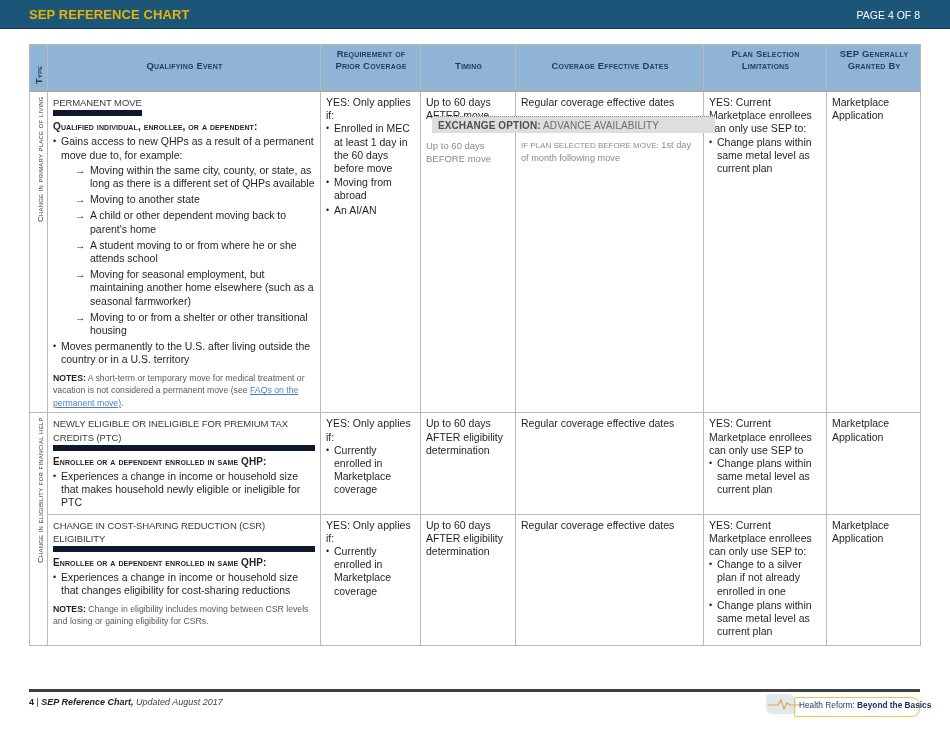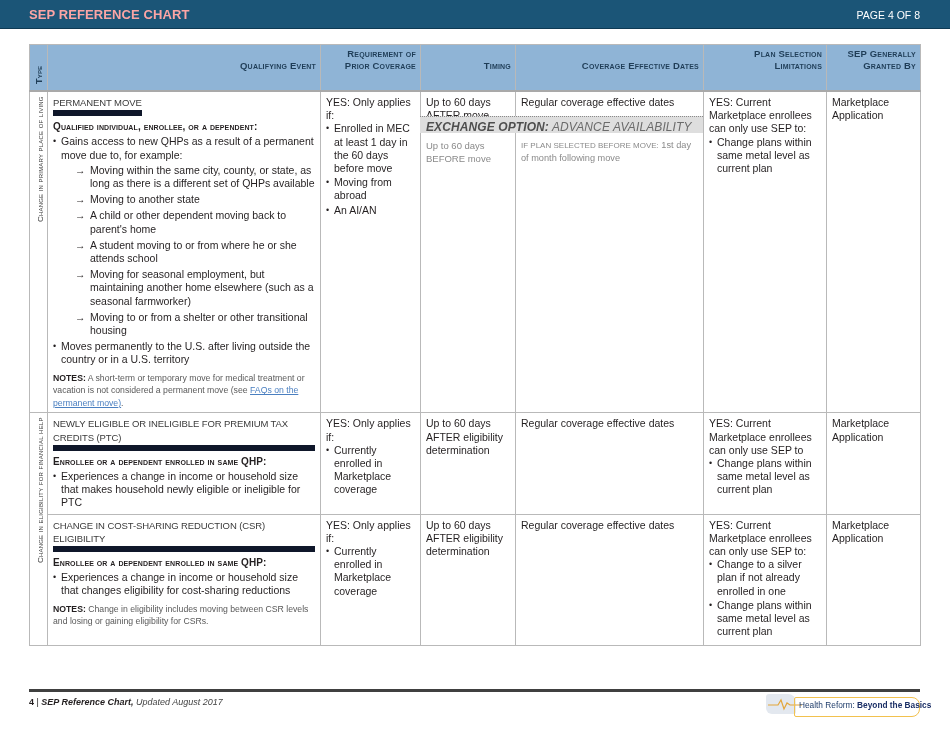--- a/index.html
+++ b/index.html
@@ -1,45 +1,45 @@
 <!DOCTYPE html>
 <html><head>
 <meta charset="utf-8">
 <style>
   * { box-sizing: border-box; margin: 0; padding: 0; }
   html, body { width: 950px; height: 733px; background: #ffffff; overflow: hidden; }
   body { font-family: "Liberation Sans", sans-serif; color: #231f20; position: relative; }
 
   .topbar { position: absolute; left: 0; top: 0; width: 950px; height: 29px; background: #1b5577; border-bottom: 1px solid #0e3a54; }
-  .topbar .title { position: absolute; left: 29px; top: 7px; color: #fca5a5; font-weight: bold; font-size: 13px; letter-spacing: 0.1px; }
+  .topbar .title { position: absolute; left: 29px; top: 7px; color: #eab308; font-weight: bold; font-size: 13px; letter-spacing: 0.1px; }
   .topbar .page { position: absolute; right: 30px; top: 9px; color: #fff; font-size: 10.5px; }
 
   table.chart { position: absolute; left: 29px; top: 44px; width: 891px; border-collapse: collapse; table-layout: fixed; }
   table.chart td, table.chart th { border: 1px solid #b9b9b9; vertical-align: top; font-size: 10.5px; line-height: 13.2px; }
-  table.chart thead th { background: #8fb4d6; color: #1f3d57; font-weight: bold; text-align: right; vertical-align: bottom; padding: 3px 4px 18px 5px; height: 30px; font-size: 9.5px; line-height: 12px; font-variant: small-caps; letter-spacing: 0.2px; border-bottom: 2px solid #a9a9a9; }
+  table.chart thead th { background: #8fb4d6; color: #1f3d57; font-weight: bold; text-align: center; vertical-align: bottom; padding: 3px 4px 18px 5px; height: 30px; font-size: 9.5px; line-height: 12px; font-variant: small-caps; letter-spacing: 0.2px; border-bottom: 2px solid #a9a9a9; }
   thead th.type-h { padding: 0; position: relative; }
   .vtext { position: absolute; left: 50%; bottom: 4px; transform: rotate(-90deg); transform-origin: 0 0; white-space: nowrap; }
   thead th.type-h .vtext { left: 3px; bottom: -6px; transform: rotate(-90deg) translateX(0); transform-origin: 0 0; font-size: 9px; }
 
   td.type-cell { position: relative; padding: 0; }
   td.type-cell .vlabel { position: absolute; left: 4px; white-space: nowrap; transform: rotate(-90deg); transform-origin: 0 0; font-size: 8px; color: #3a3a3a; font-variant: small-caps; letter-spacing: 0.2px; }
 
   td { padding: 4px 5px 3px 5px; }
   .sub-h { font-size: 9.5px; color: #3a3a3a; border-bottom: 6px solid #0f172a; display: inline-block; padding-bottom: 1px; margin-bottom: 4px; text-transform: uppercase; letter-spacing: -0.1px; }
   .who { font-weight: bold; font-size: 10px; font-variant: small-caps; margin-bottom: 2px; letter-spacing: 0.1px; }
   ul.b { list-style: none; }
   ul.b > li { position: relative; padding-left: 8px; margin-bottom: 1px; }
   ul.b > li::before { content: "•"; position: absolute; left: 0; top: 0; font-size: 9px; }
   ul.arr { list-style: none; margin: 2px 0 0 14px; }
   ul.arr li { position: relative; padding-left: 15px; margin-bottom: 3px; }
   ul.arr li::before { content: "→"; position: absolute; left: 0; top: 0; }
   .notes { font-size: 8.7px; line-height: 12.6px; color: #5a5a5a; margin-top: 5px; }
   .notes b { color: #231f20; font-variant: small-caps; }
   .notes a { color: #4a7fc0; text-decoration: underline; }
-  .exchange-band { position: absolute; left: 420px; width: 283px; top: 116px; height: 17px; background: #dedede; border-top: 1px dotted #8a8a8a; font-size: 12px; color: #6b6b6b; padding: 3px 0 0 6px; letter-spacing: 0.1px; font-style: italic; }
+  .exchange-band { position: absolute; left: 432px; width: 283px; top: 116px; height: 17px; background: #dedede; border-top: 1px dotted #8a8a8a; font-size: 10px; color: #6b6b6b; padding: 3px 0 0 6px; letter-spacing: 0.1px; }
   .exchange-band b { color: #4f4f4f; }
   .adv-timing { position: absolute; left: 426px; top: 139px; font-size: 9.5px; line-height: 13px; color: #8a8a8a; }
   .adv-cov { position: absolute; left: 521px; top: 139px; font-size: 9.2px; line-height: 13.4px; color: #8a8a8a; width: 178px; }
   .adv-cov .sc { font-size: 8px; }
 
   .footer-rule { position: absolute; left: 29px; top: 689px; width: 891px; height: 3px; background: #404040; }
   .footer-text { position: absolute; left: 29px; top: 697px; font-size: 9px; color: #231f20; }
   .footer-text b { font-style: italic; }
   .footer-text i { color: #444; }
   .logo { position: absolute; left: 766px; top: 694px; width: 154px; height: 20px; }

